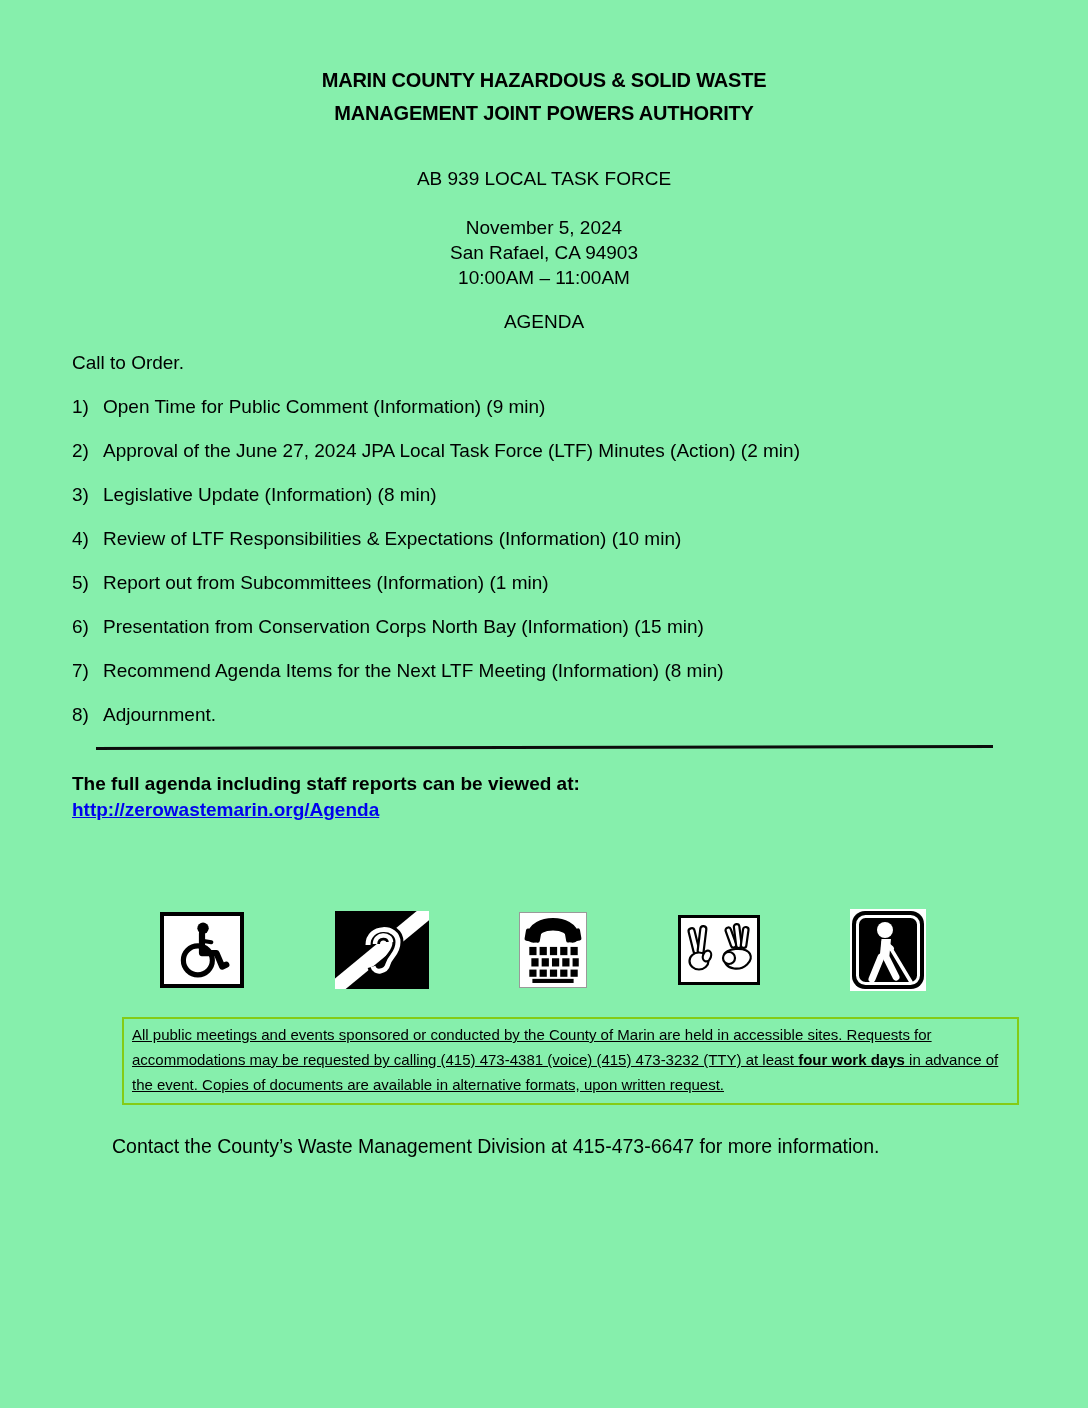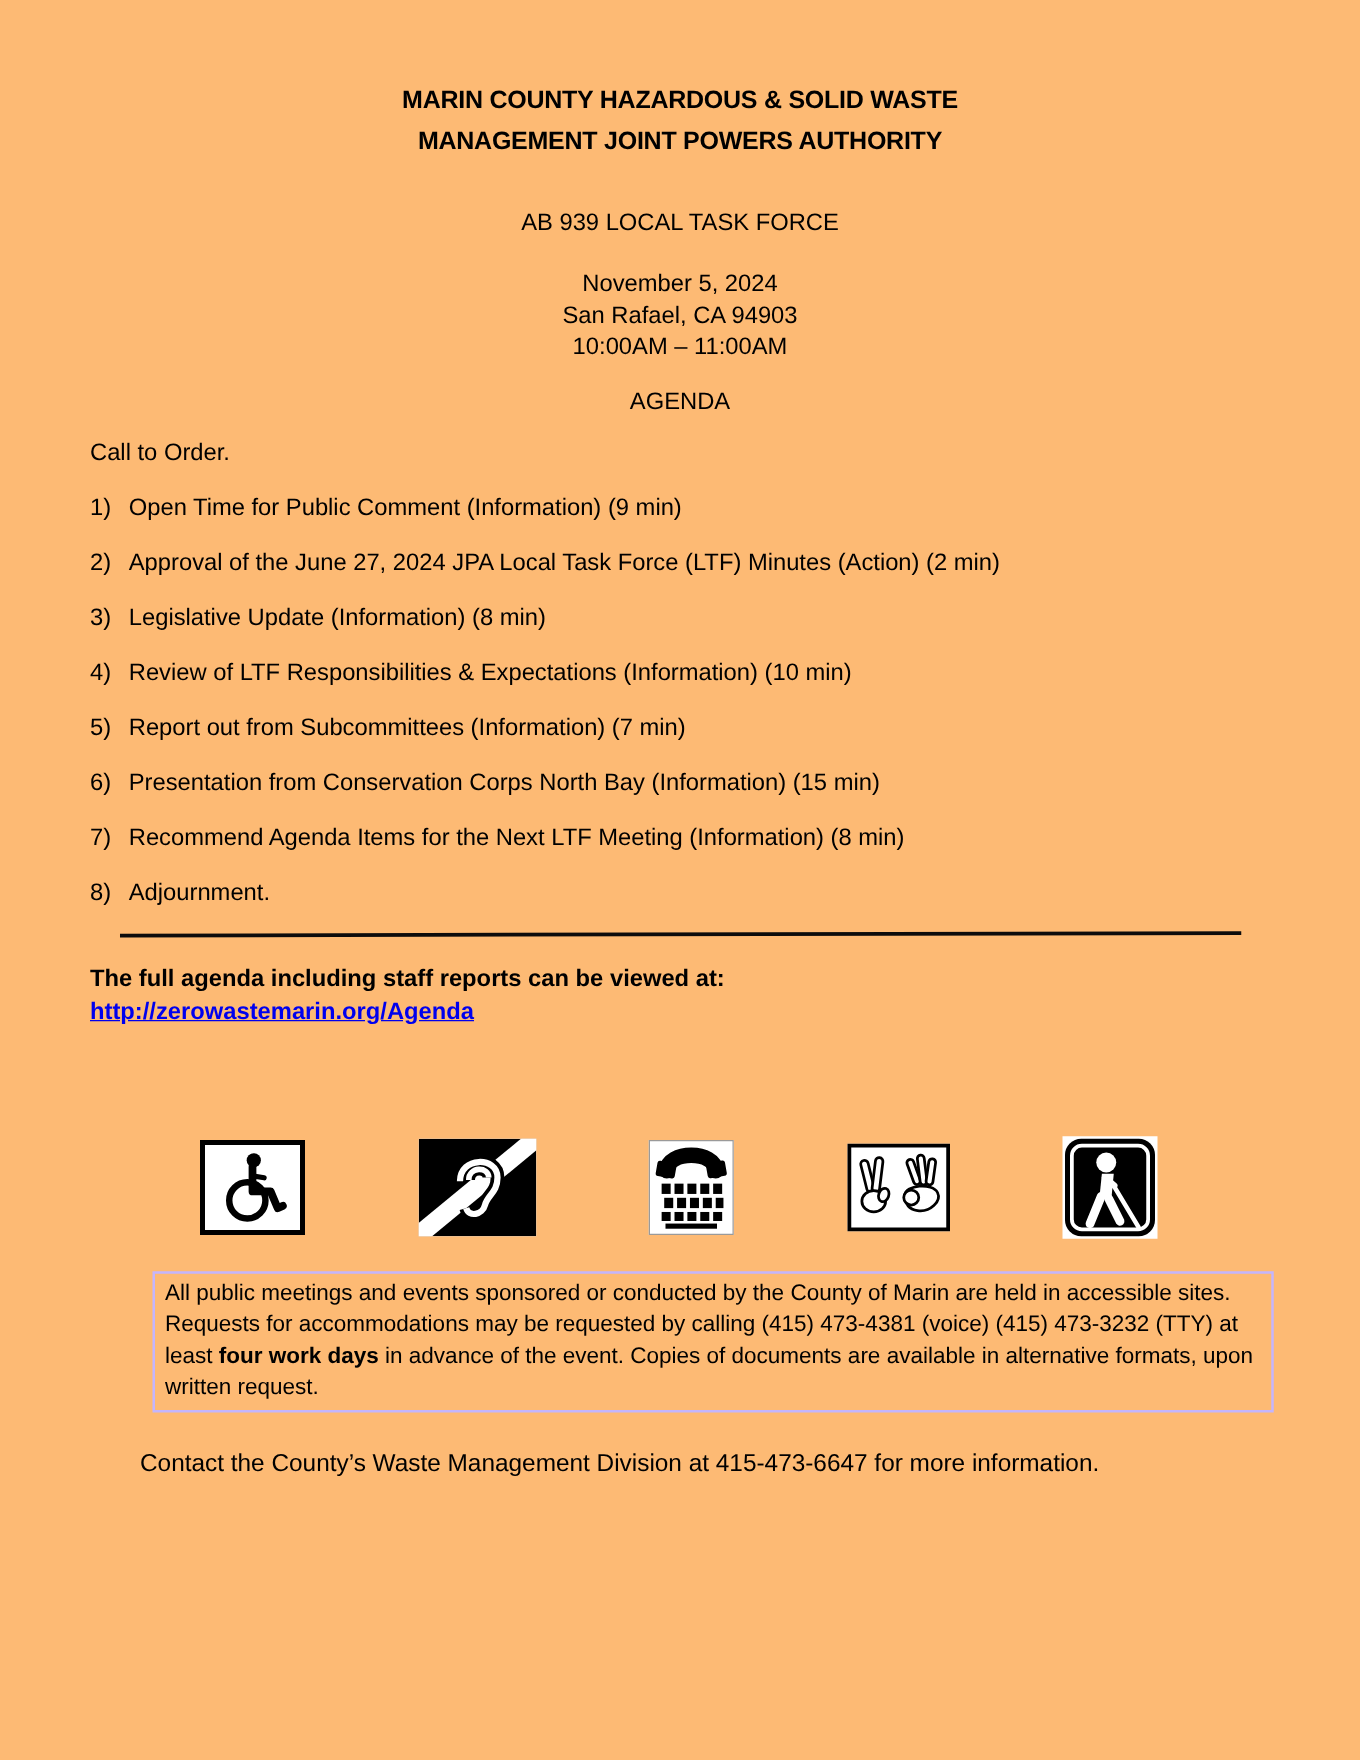--- a/index.html
+++ b/index.html
@@ -4,21 +4,21 @@
 <style>
   * { margin: 0; padding: 0; box-sizing: border-box; }
   html, body { background: #ffffff; }
   body { font-family: "Liberation Sans", sans-serif; color: #000; }
 
   .page {
     position: relative;
     width: 1088px;
     height: 1408px;
     margin: 0 auto;
-    background: #fdba74;
+    background: #86efac;
     padding-top: 64px;
     overflow: hidden;
   }
 
   .center { text-align: center; }
 
   .doc-title {
     font-size: 20px;
     font-weight: bold;
     line-height: 33px;
@@ -98,24 +98,25 @@
   .icon-wheelchair { width: 84px; height: 76px; border: 4px solid #000; }
   .icon-deaf       { width: 94px; height: 78px; }
   .icon-tty        { width: 68px; height: 76px; border: 1px solid #9a9a9a; }
   .icon-sign       { width: 82px; height: 70px; border: 3px solid #000; }
   .icon-blind      { width: 76px; height: 82px; }
 
   .notice-box {
     margin-top: 24px;
     margin-left: 122px;
     width: 897px;
-    border: 2px solid #c4b5fd;
+    border: 2px solid #84cc16;
     padding: 3px 8px 6px 8px;
-    font-size: 18px;
-    line-height: 25px;
+    font-size: 15px;
+    line-height: 25px;
+    text-decoration: underline;
   }
 
   .contact-line {
     margin-top: 28px;
     padding-left: 112px;
     padding-right: 100px;
     font-size: 19.5px;
     line-height: 26px;
   }
 </style>
@@ -154,21 +155,21 @@
       <div class="agenda-item">
         <span class="num">3)</span>
         <span class="txt">Legislative Update (Information) (8 min)</span>
       </div>
       <div class="agenda-item">
         <span class="num">4)</span>
         <span class="txt">Review of LTF Responsibilities &amp; Expectations (Information) (10 min)</span>
       </div>
       <div class="agenda-item">
         <span class="num">5)</span>
-        <span class="txt">Report out from Subcommittees (Information) (7 min)</span>
+        <span class="txt">Report out from Subcommittees (Information) (1 min)</span>
       </div>
       <div class="agenda-item">
         <span class="num">6)</span>
         <span class="txt">Presentation from Conservation Corps North Bay (Information) (15 min)</span>
       </div>
       <div class="agenda-item">
         <span class="num">7)</span>
         <span class="txt">Recommend Agenda Items for the Next LTF Meeting (Information) (8 min)</span>
       </div>
       <div class="agenda-item">

